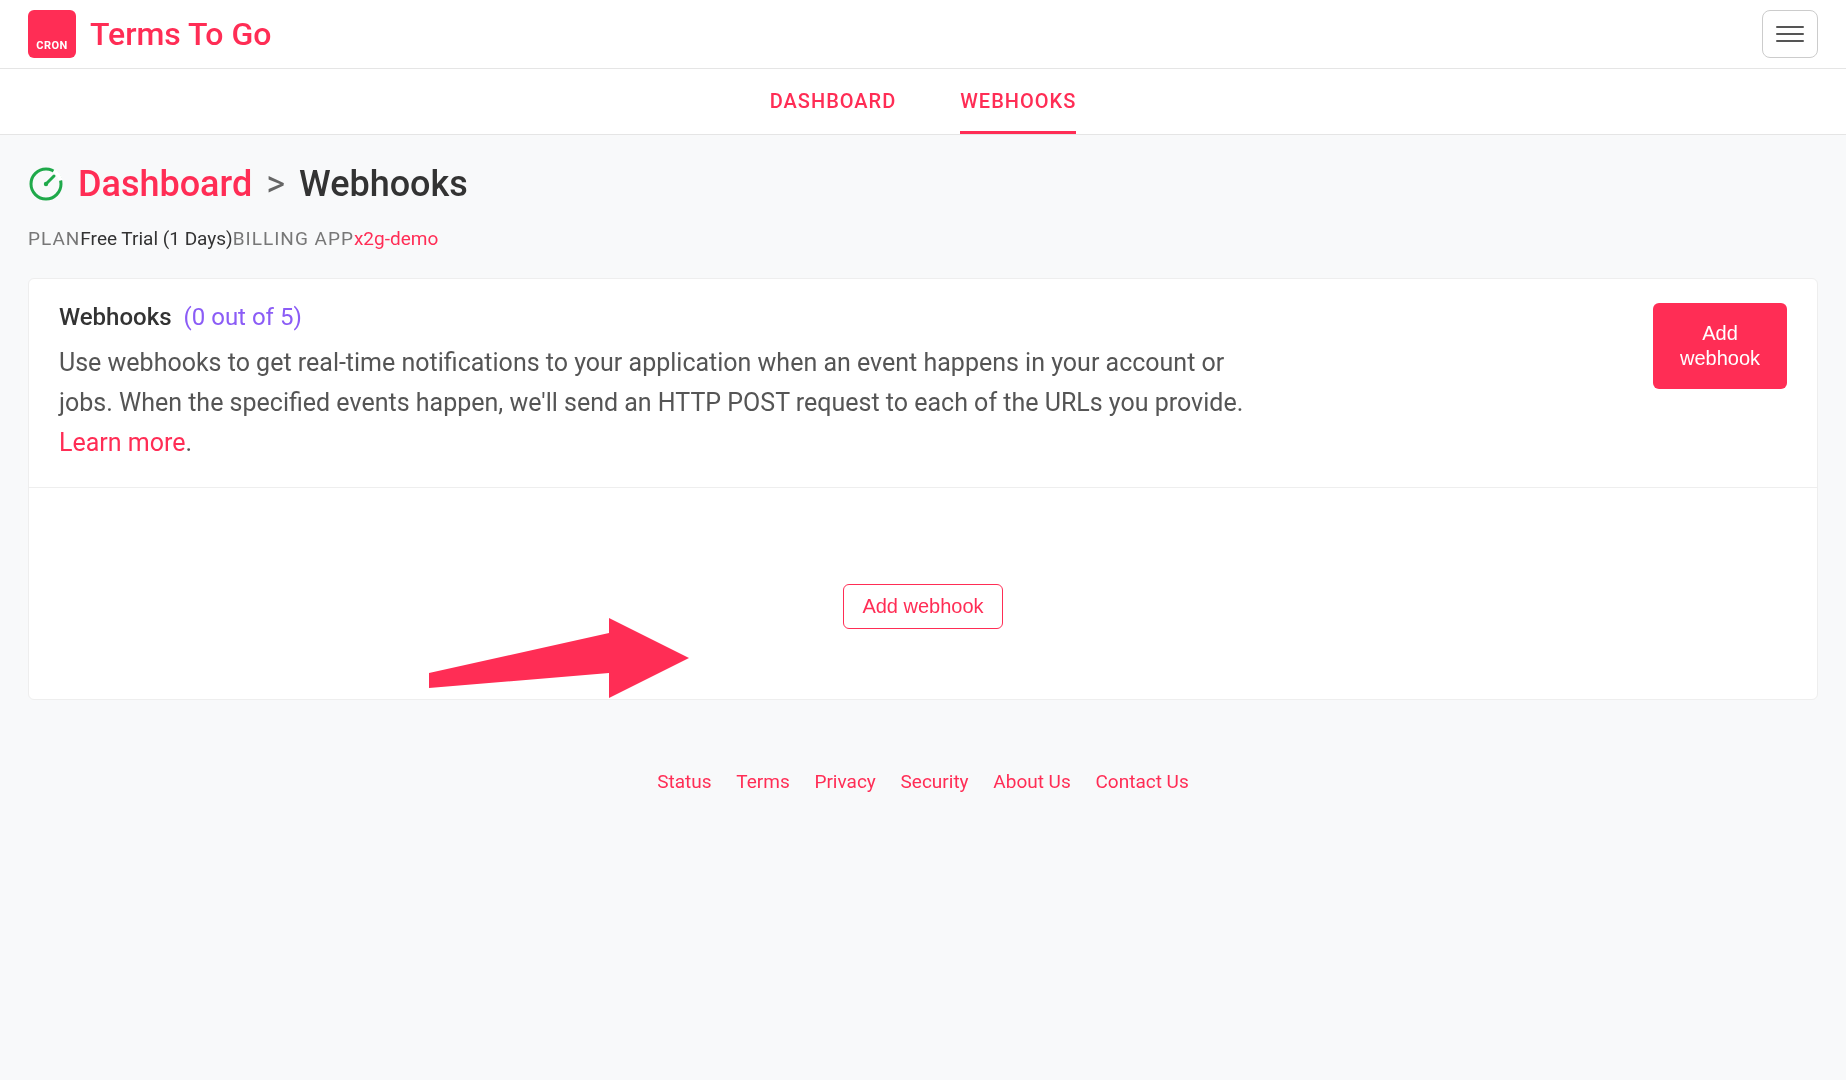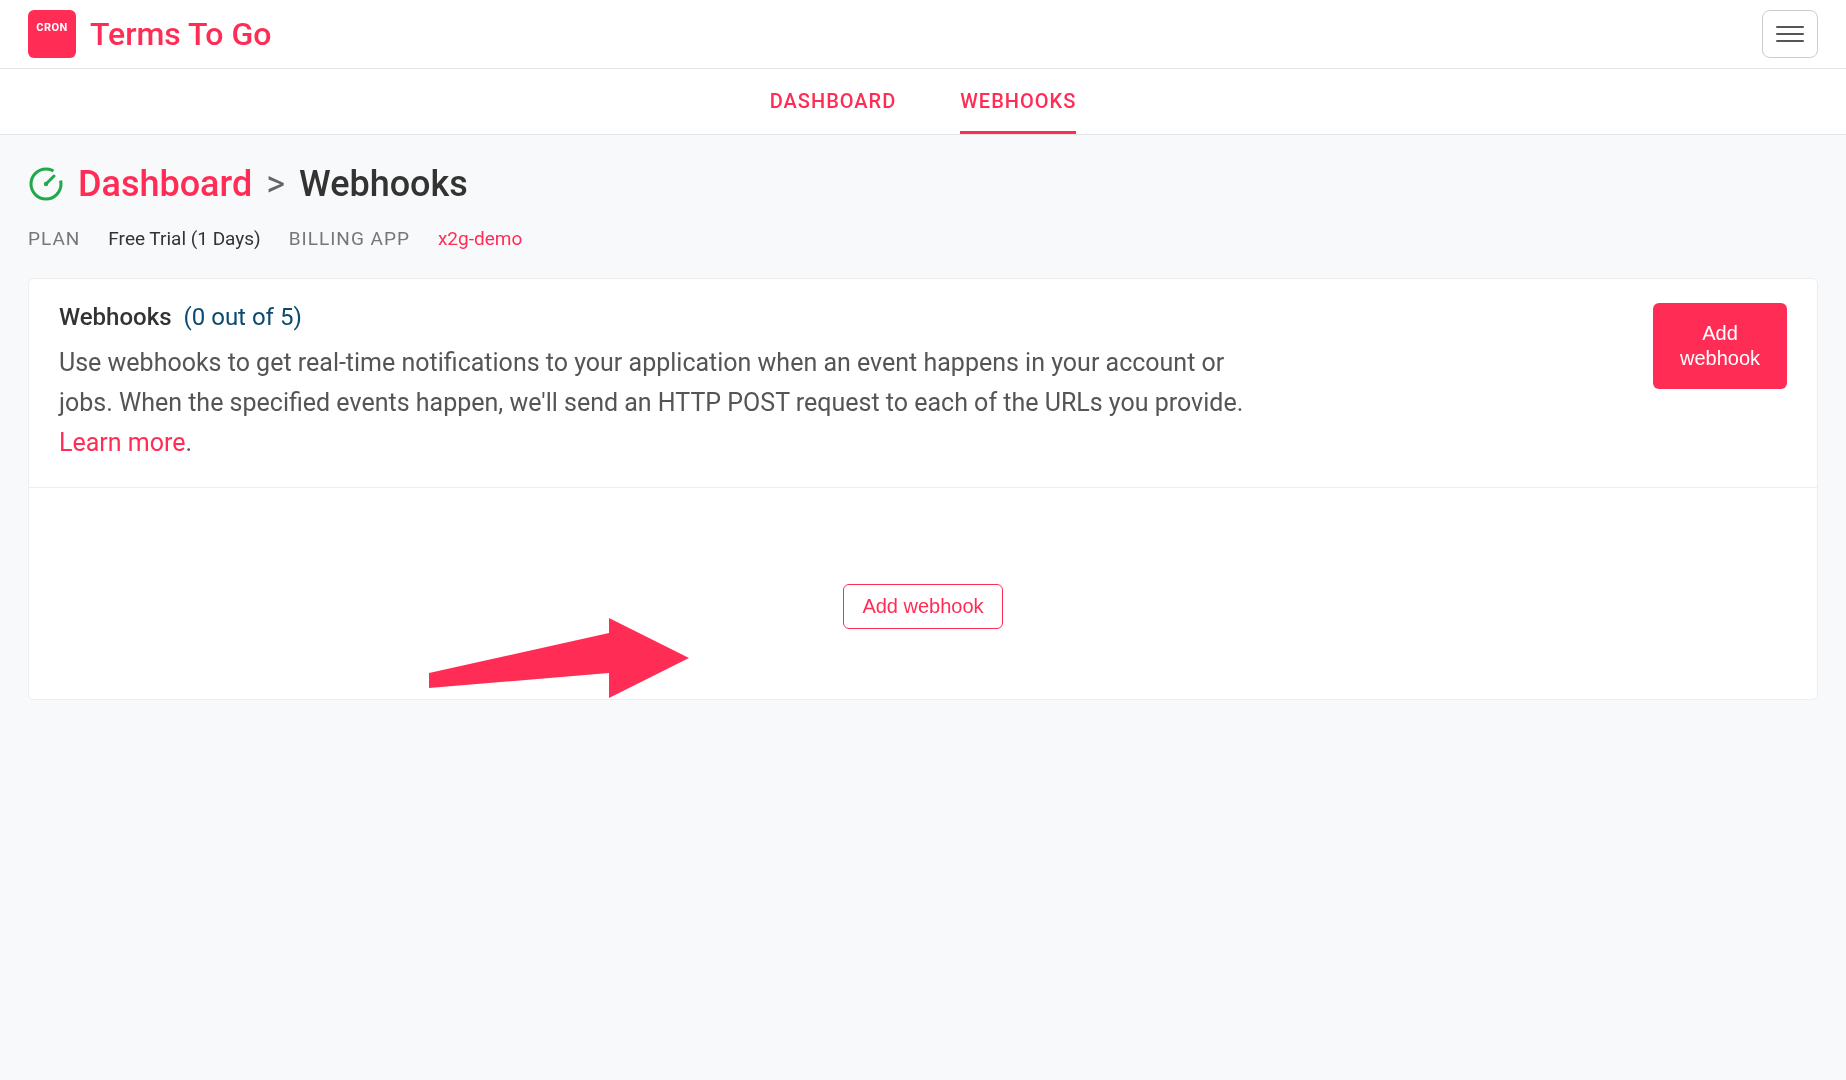--- a/index.html
+++ b/index.html
@@ -27,21 +27,21 @@
     height: 48px;
     background: #ff2d55;
     border-radius: 6px;
     display: flex;
     align-items: flex-end;
     justify-content: center;
     color: #fff;
     font-size: 11px;
     font-weight: 700;
     letter-spacing: 0.5px;
-    padding-bottom: 24px;
+    padding-bottom: 6px;
   }
   .brand-title {
     font-size: 32px;
     font-weight: 500;
     color: #ff2d55;
   }
   .hamburger {
     width: 56px;
     height: 48px;
     border: 1px solid #ccc;
@@ -92,21 +92,20 @@
     color: #333;
   }
   .bc-link { color: #ff2d55; }
   .bc-sep  { color: #666; font-weight: 400; }
   .bc-current { color: #333; }
   .gauge-icon svg { display: block; }
   .metaline {
     margin-top: 22px;
     display: flex;
     align-items: center;
-    gap: 28px;
     font-size: 19px;
     color: #333;
   }
   .metaline .label { color: #777; letter-spacing: 1px; }
   .metaline .pink  { color: #ff2d55; }
   .card {
     background: #fff;
     border: 1px solid #eee;
     border-radius: 6px;
     margin-top: 28px;
@@ -121,21 +120,21 @@
   }
   .card-head-left { max-width: 1200px; }
   .card-title {
     font-size: 24px;
     font-weight: 500;
     color: #333;
     display: flex;
     gap: 12px;
     align-items: baseline;
   }
-  .card-title .count { color: #0c4a6e; font-weight: 400; }
+  .card-title .count { color: #8b5cf6; font-weight: 400; }
   .card-desc {
     margin-top: 12px;
     font-size: 25px;
     color: #555;
     line-height: 1.6;
   }
   .card-desc a { color: #ff2d55; text-decoration: none; }
   .btn-primary {
     background: #ff2d55;
     color: #fff;
@@ -263,13 +262,21 @@
           </defs>
           <polygon points="0,55 180,15 180,0 260,40 180,80 180,55 0,70" fill="url(#g)"></polygon>
         </svg>
       </div>
     </div>
   </div>
 
 </div>
 
 <div class="footer">
+  <div>
+    <a href="#">Status</a>
+    <a href="#">Terms</a>
+    <a href="#">Privacy</a>
+    <a href="#">Security</a>
+    <a href="#">About Us</a>
+    <a href="#">Contact Us</a>
+  </div>
 </div>
 
 </body></html>

